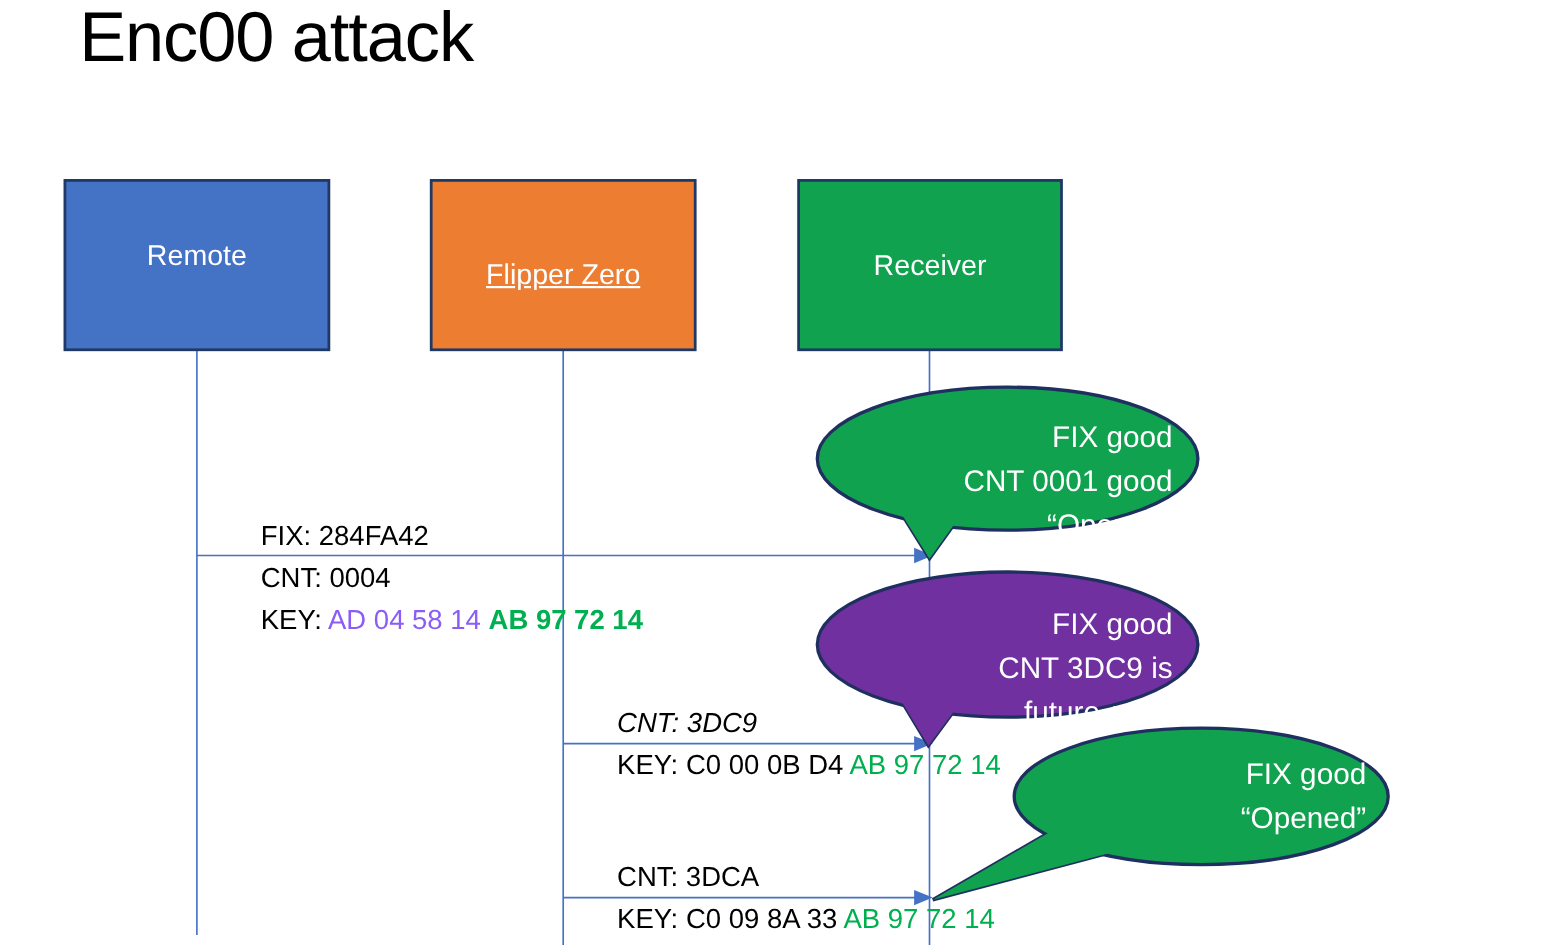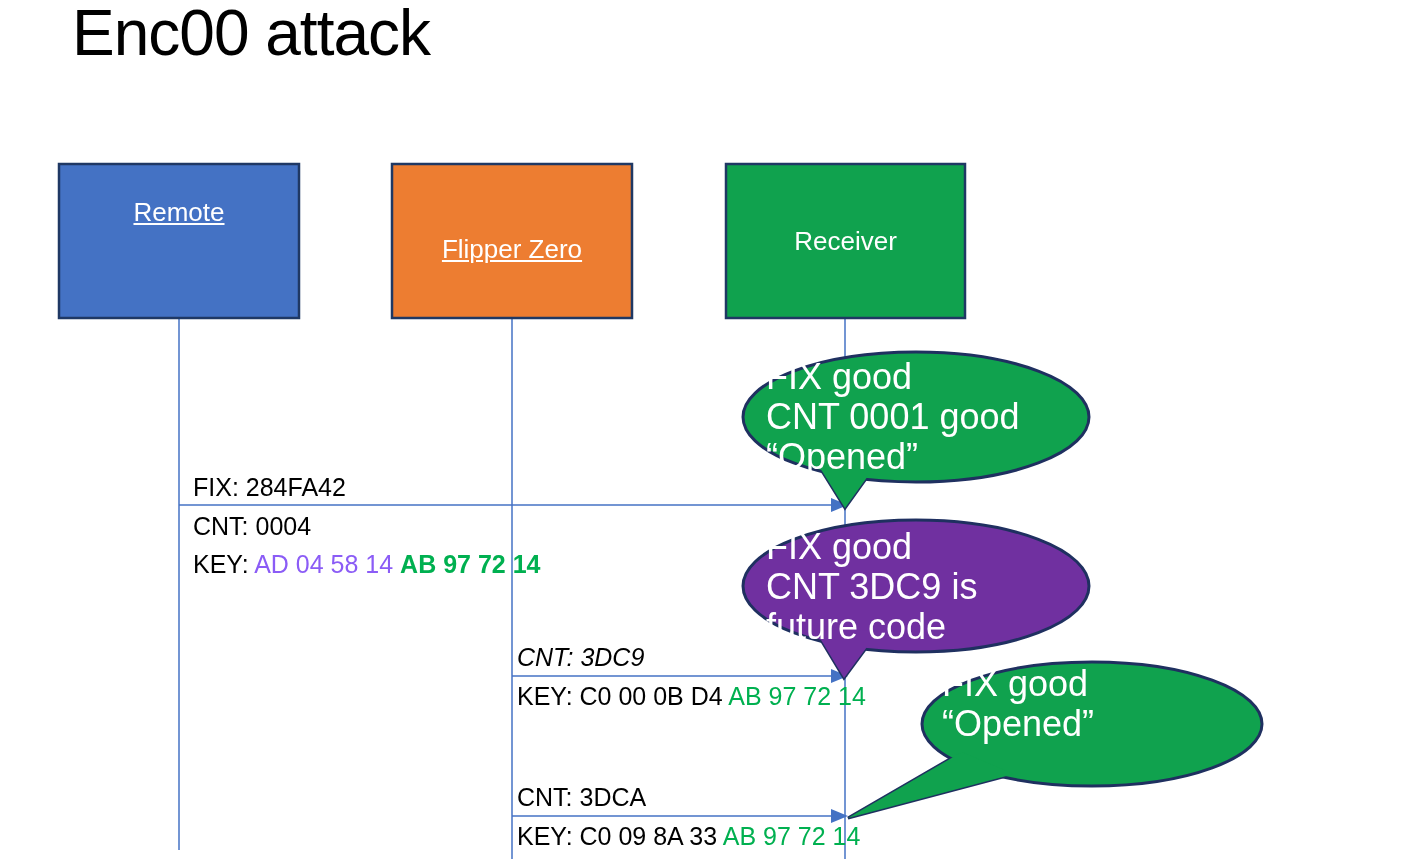--- a/index.html
+++ b/index.html
@@ -29,41 +29,43 @@
   }
   .actor-label {
     position: absolute;
     display: flex;
     align-items: center;
     justify-content: center;
     color: #ffffff;
     font-size: 26px;
     white-space: nowrap;
   }
-  .actor-label.remote   { left: 59px;  top: 156px; width: 240px; height: 113px; text-decoration: underline; }
+  .actor-label.remote   { left: 59px;  top: 176px; width: 240px; height: 113px; }
   .actor-label.flipper  { left: 392px; top: 164px; width: 240px; height: 170px; text-decoration: underline; }
   .actor-label.receiver { left: 726px; top: 164px; width: 239px; height: 154px; border-radius: 25px; }
   .msg {
     position: absolute;
     font-size: 25px;
     color: #000000;
     white-space: nowrap;
     line-height: 30px;
+    margin-left: 44px;
   }
   .msg .seg-red        { color: #8b5cf6; }
   .msg .seg-green      { color: #00B050; }
   .msg .seg-green-bold { color: #00B050; font-weight: bold; }
   .bubble-text {
     position: absolute;
     width: 300px;
     color: #ffffff;
-    font-size: 36px;
+    font-size: 27px;
     line-height: 40px;
-    text-align: left;
+    text-align: right;
     white-space: nowrap;
+    margin-top: 20px;
   }
   .bubble-text.b1 { left: 766px; top: 357px; }
   .bubble-text.b2 { left: 766px; top: 527px; }
   .bubble-text.b3 { left: 942px; top: 664px; }
 </style>
 </head>
 <body>
 
 <div class="canvas">
 

